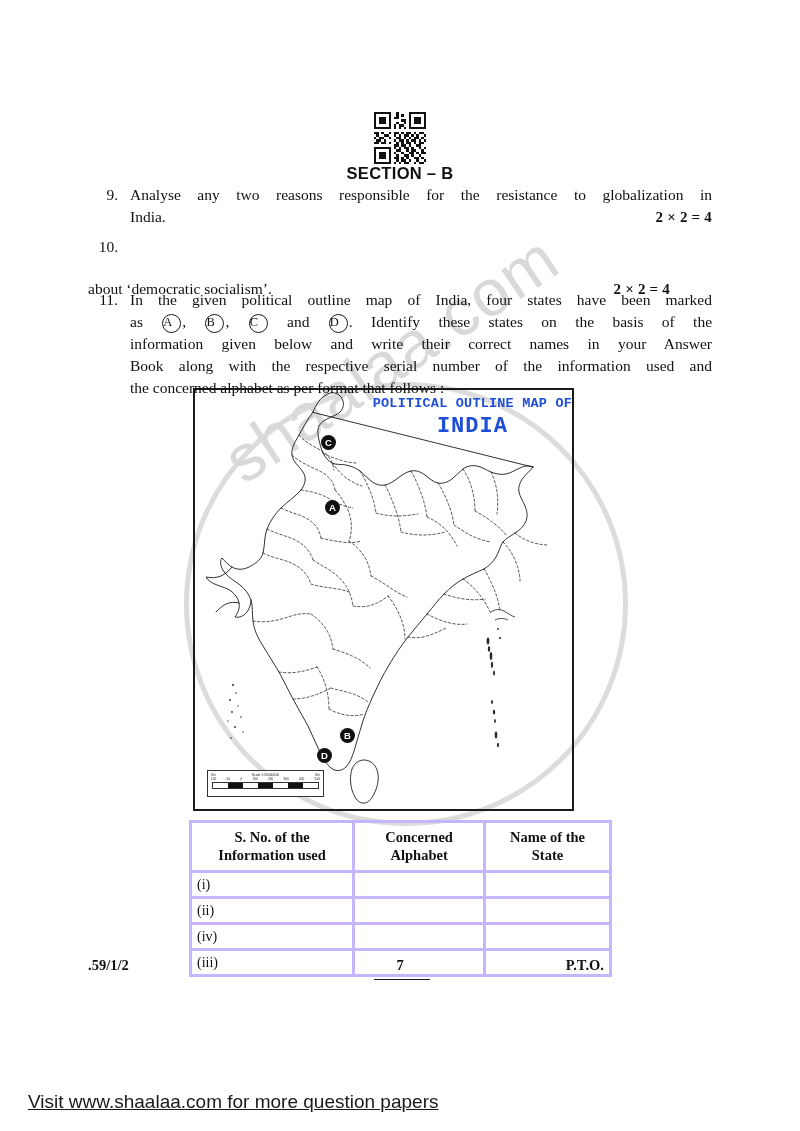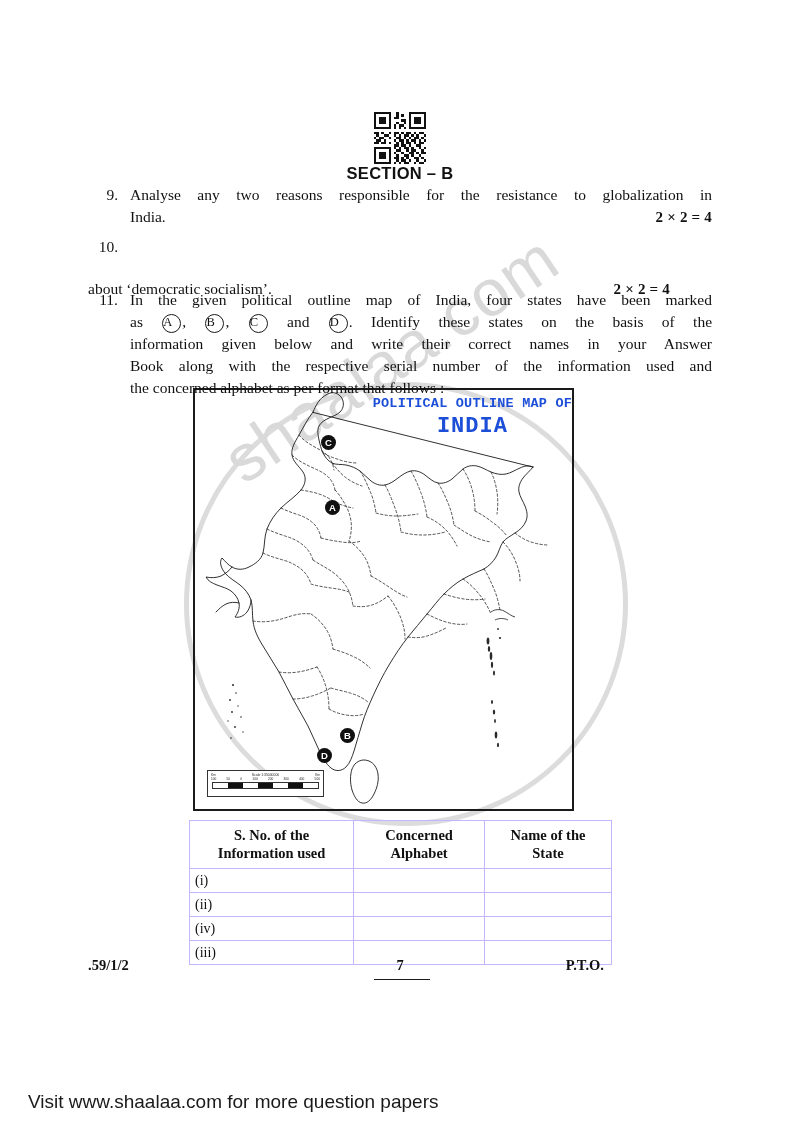--- a/index.html
+++ b/index.html
@@ -212,21 +212,21 @@
   table.ans {
     position: absolute;
     left: 189px;
     top: 820px;
     width: 423px;
     border-collapse: collapse;
     z-index: 3;
     font-family: "Liberation Serif", serif;
   }
   table.ans td, table.ans th {
-    border: 1px solid #c4b5fd;
+    border: 3px solid #c4b5fd;
     padding: 0;
   }
   table.ans th {
     font-weight: bold;
     font-size: 14.5px;
     line-height: 18px;
     text-align: center;
     padding: 5px 2px 6px 2px;
   }
   table.ans td {
@@ -269,20 +269,21 @@
 
   
   .banner {
     position: absolute;
     left: 28px;
     top: 1091px;
     font-family: "Liberation Sans", sans-serif;
     font-size: 19px;
     color: #1a1a1a;
     z-index: 3;
+    text-decoration: underline;
   }
 </style>
 </head>
 <body>
 
 <div id="page">
 
   <div class="wm-circle"></div>
   <div class="wm-text">shaalaa.com</div>
 

